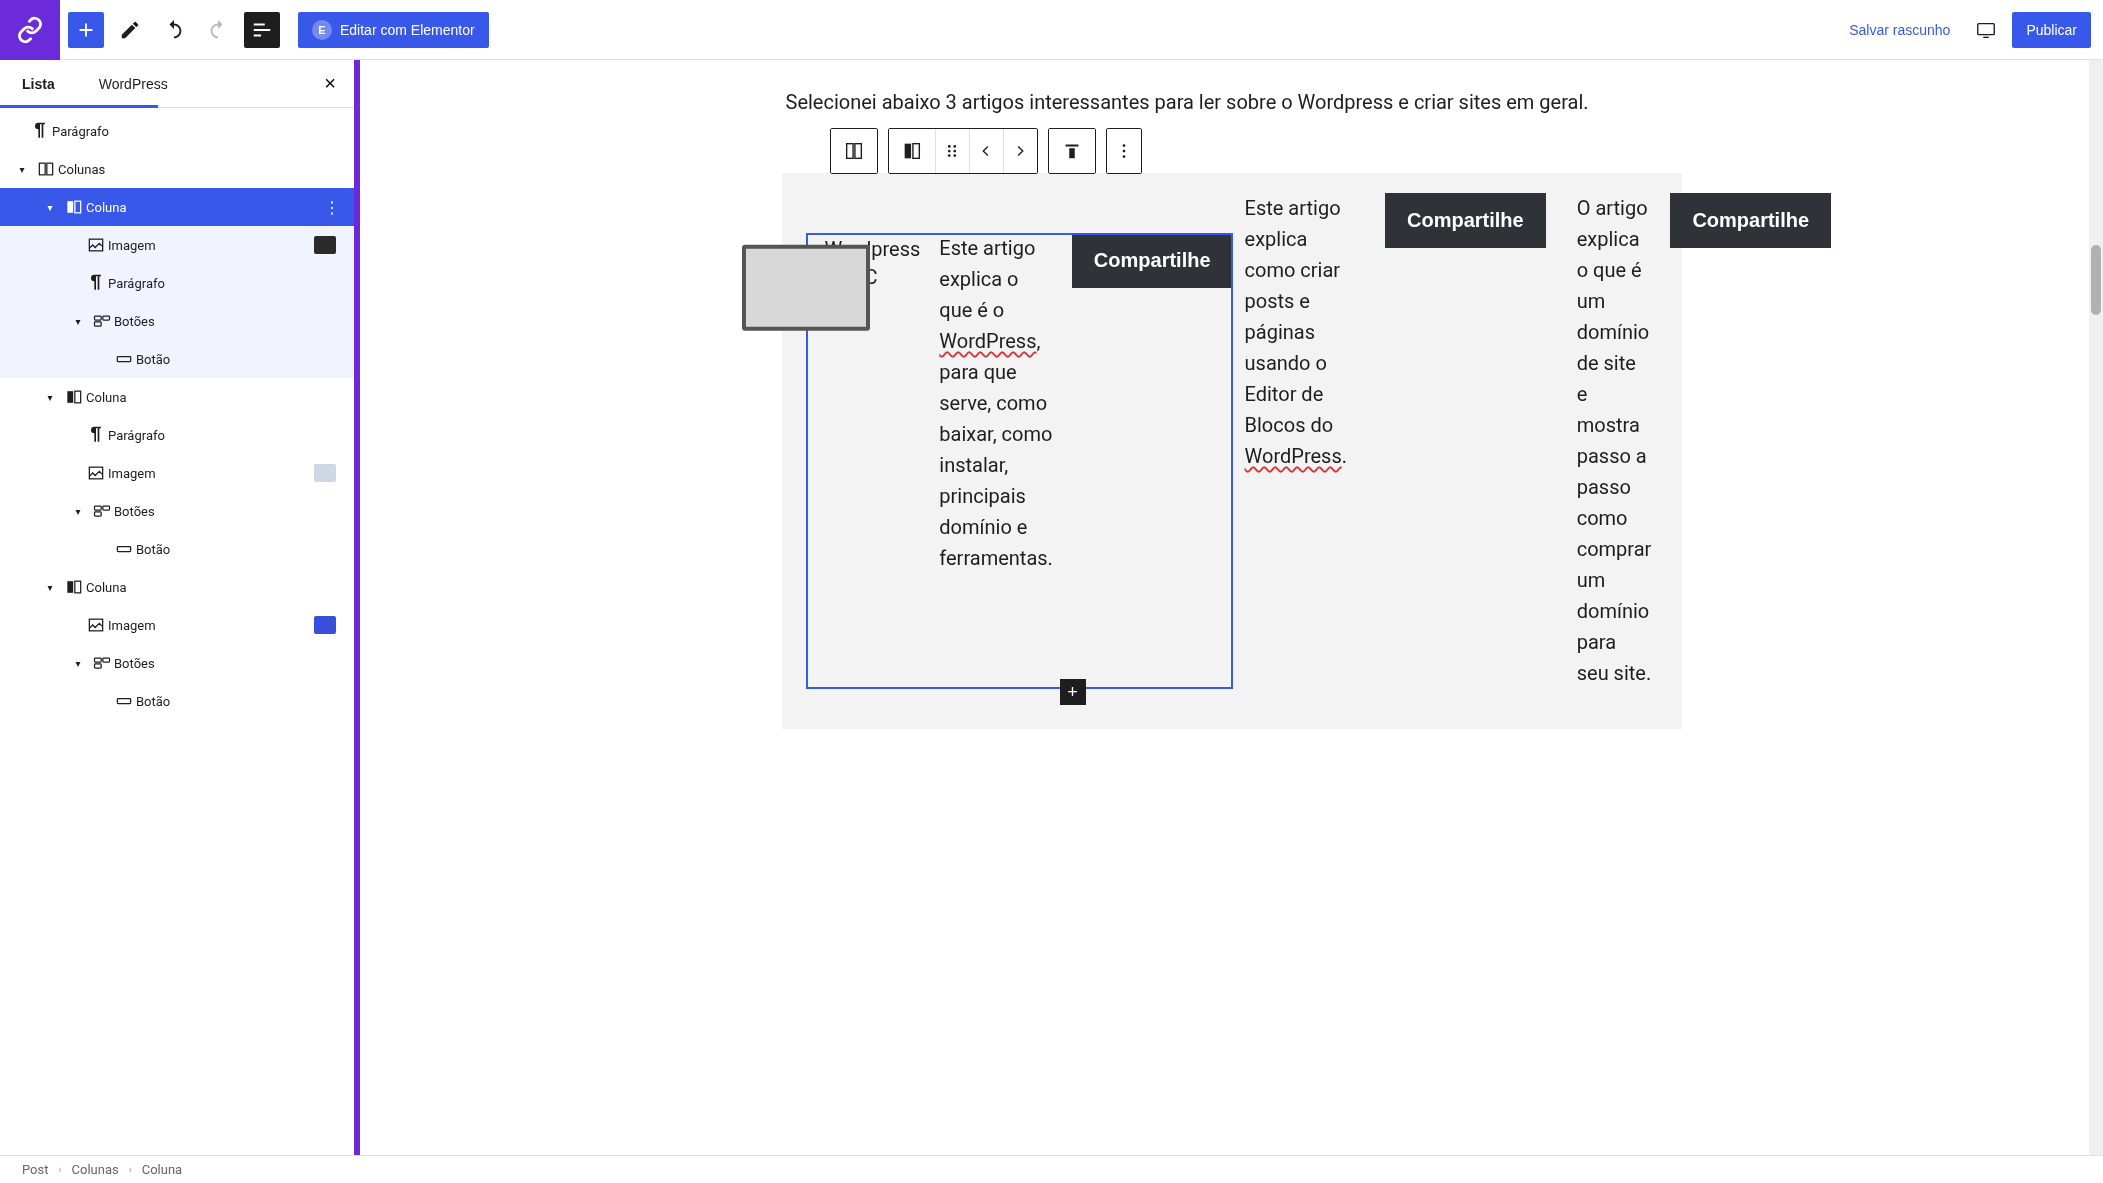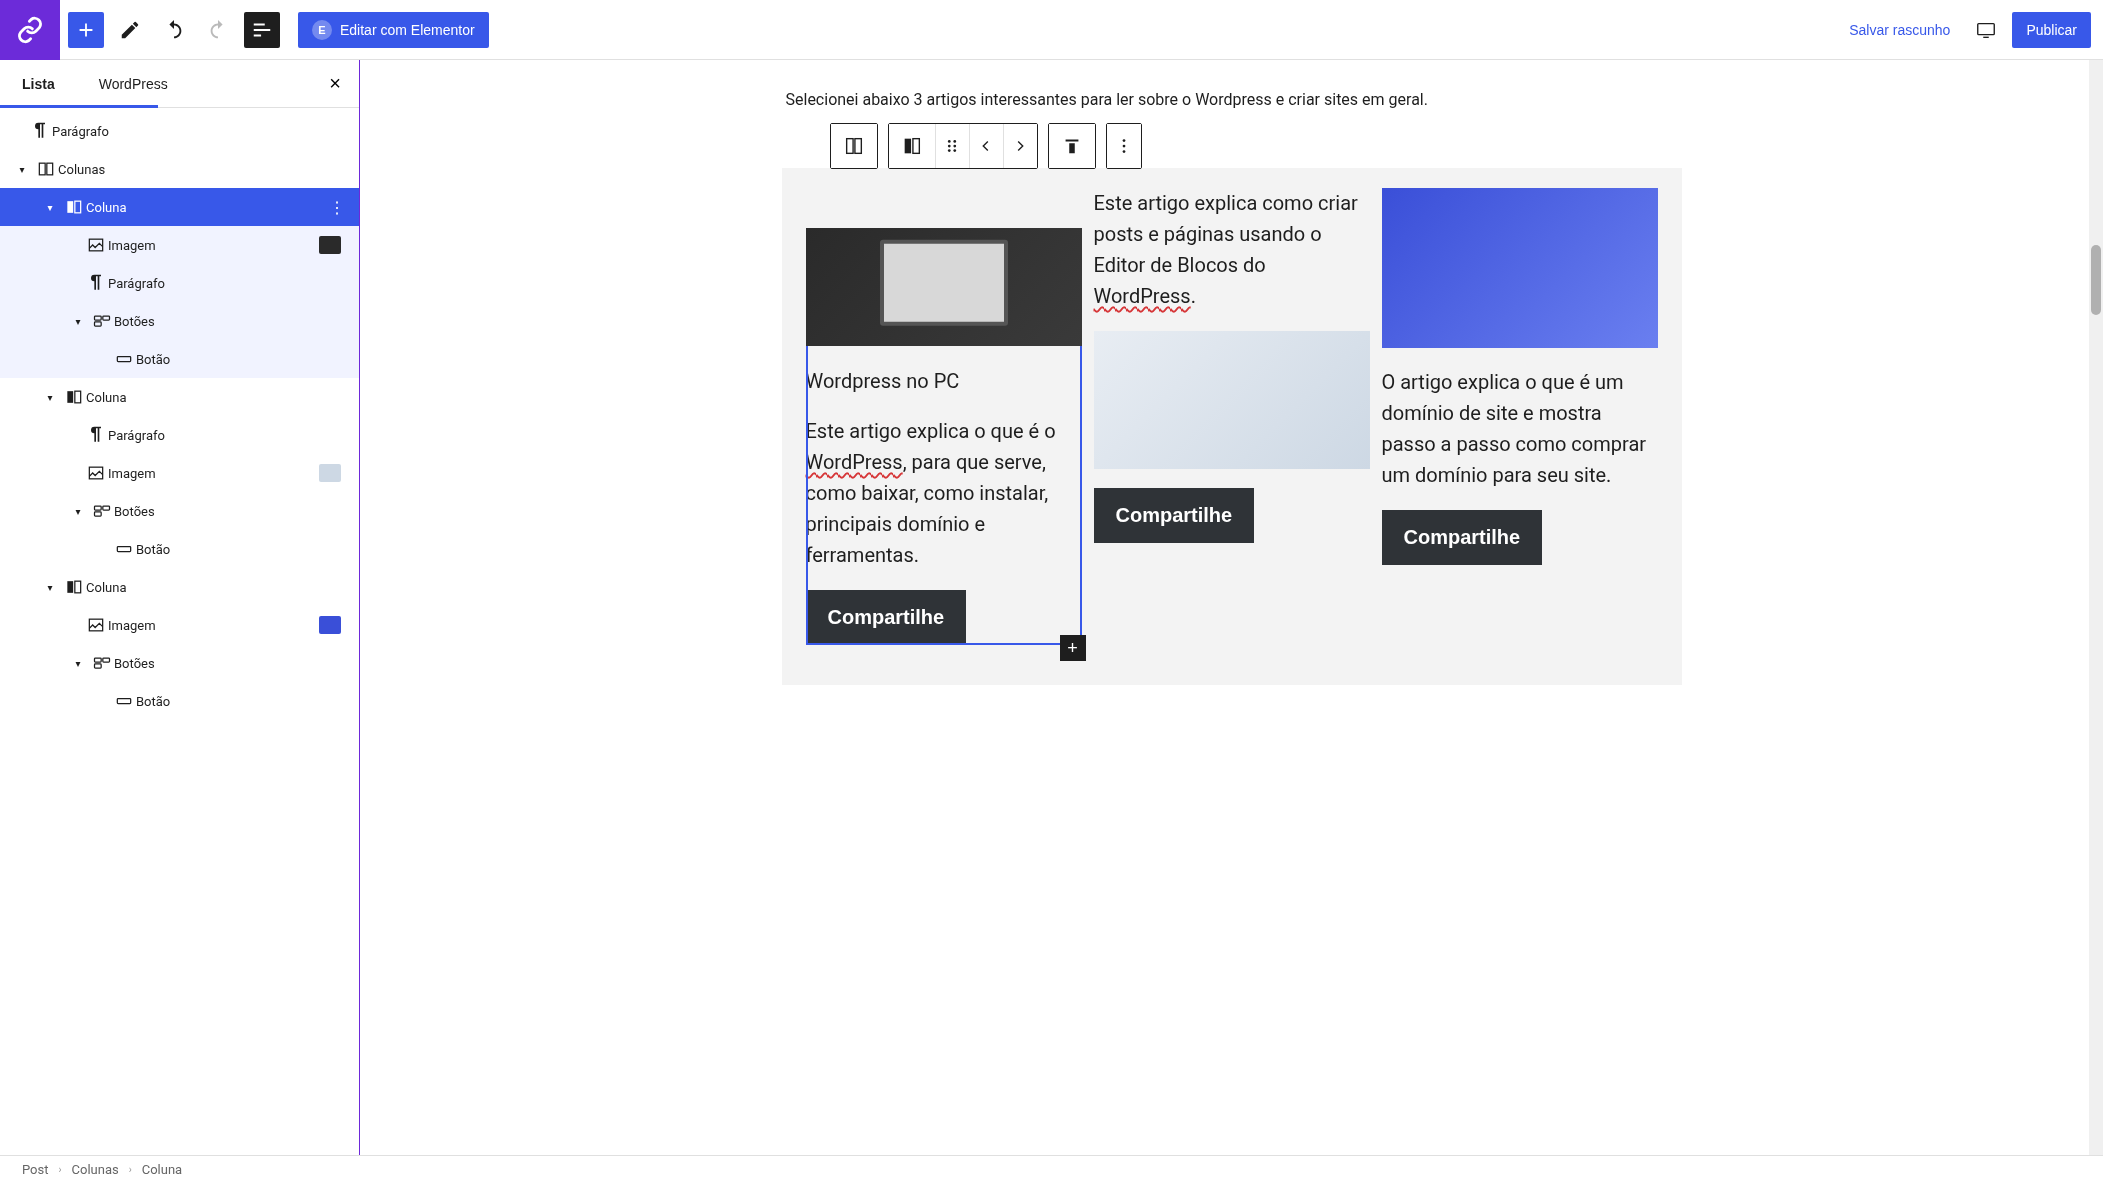--- a/index.html
+++ b/index.html
@@ -18,21 +18,21 @@
 .elementor-btn .circle { width: 20px; height: 20px; border-radius: 50%; background: rgba(255,255,255,0.3); display: flex; align-items: center; justify-content: center; font-size: 11px; font-weight: bold; }
 .spacer { flex: 1; }
 .save-draft { color: #3858e9; font-size: 14px; cursor: pointer; background: none; border: none; padding: 6px 10px; }
 .preview-btn { width: 36px; height: 36px; border: none; background: transparent; cursor: pointer; display: flex; align-items: center; justify-content: center; }
 .publish-btn { height: 36px; padding: 0 14px; background: #3858e9; color: #fff; border: none; border-radius: 2px; font-size: 14px; cursor: pointer; margin-right: 4px; }
 
 
 .main { flex: 1; display: flex; overflow: hidden; }
 
 
-.sidebar { width: 360px; border-right: 1px solid #6d28d9; display: flex; flex-direction: column; }
+.sidebar { width: 360px; border-right: 6px solid #6d28d9; display: flex; flex-direction: column; }
 .tabs { display: flex; align-items: center; border-bottom: 1px solid #e0e0e0; height: 48px; position: relative; }
 .tab { flex: 0 0 auto; padding: 14px 22px; font-size: 14px; cursor: pointer; color: #1e1e1e; border: none; background: none; }
 .tab.active { font-weight: 600; }
 .tab-underline { position: absolute; bottom: -1px; left: 0; width: 158px; height: 3px; background: #3858e9; }
 .close-tab { margin-left: auto; margin-right: 14px; cursor: pointer; font-size: 20px; background: none; border: none; padding: 4px; }
 
 .tree { flex: 1; overflow-y: auto; padding-top: 4px; }
 .tree-item { display: flex; align-items: center; height: 38px; cursor: pointer; position: relative; }
 .tree-item.selected { background: #3858e9; color: #fff; }
 .tree-item.child-sel { background: #f1f3ff; }
@@ -41,31 +41,31 @@
 .tree-icon svg { width: 20px; height: 20px; fill: currentColor; }
 .tree-label { font-size: 13px; }
 .tree-thumb { width: 22px; height: 18px; margin-left: auto; margin-right: 18px; border-radius: 2px; }
 .tree-more { margin-left: auto; margin-right: 14px; font-size: 16px; }
 
 
 .canvas-wrap { flex: 1; overflow: auto; position: relative; background: #fff; }
 .canvas-scroll { position: absolute; right: 0; top: 0; bottom: 0; width: 14px; background: #f0f0f0; }
 .canvas-scroll-thumb { position: absolute; right: 2px; top: 185px; width: 10px; height: 70px; background: #b0b0b0; border-radius: 5px; }
 .canvas { max-width: 900px; margin: 0 auto; padding: 30px 0 50px; }
-.intro { font-size: 16px; color: #1e1e1e; margin-bottom: 14px; padding: 0 4px; }
+.intro { font-size: 20px; color: #1e1e1e; margin-bottom: 14px; padding: 0 4px; }
 
 .block-toolbar { display: flex; gap: 10px; margin-left: 48px; margin-bottom: -1px; position: relative; z-index: 2; }
 .bt-group { background: #fff; border: 1px solid #1e1e1e; display: flex; border-radius: 2px; }
 .bt-btn { width: 46px; height: 44px; display: flex; align-items: center; justify-content: center; border: none; background: #fff; cursor: pointer; }
 .bt-btn + .bt-btn { border-left: 1px solid #e0e0e0; }
 .bt-btn svg { width: 22px; height: 22px; fill: #1e1e1e; }
 .bt-btn.narrow { width: 34px; }
 
 .columns-block { background: #f3f3f3; padding: 20px 24px 40px; display: flex; gap: 12px; position: relative; }
-.col { flex: 1; display: flex; flex-direction: column; gap: 19px; }
+.col { flex: 1; display: flex; flex-direction: row; gap: 19px; }
 .col-selected { outline: 2px solid #3858e9; outline-offset: -2px; margin-top: 40px; }
 .col h3 { font-size: 20px; font-weight: 400; margin: 2px 0; line-height: 1.4; }
 .col p { font-size: 20px; line-height: 1.55; }
 .img-ph { width: 100%; background: #333; display: flex; align-items: center; justify-content: center; color: #fff; font-size: 11px; }
 .img1 { height: 118px; background: linear-gradient(135deg,#2a2a2a 0%,#3a3a3a 100%); position: relative; }
 .img1::after { content: ""; position: absolute; left: 50%; top: 50%; transform: translate(-50%,-55%); width: 120px; height: 78px; background: #d8d8d8; border: 4px solid #555; border-radius: 3px; }
 .img2 { height: 138px; background: linear-gradient(135deg,#e8edf3 0%,#cdd8e4 100%); }
 .img3 { height: 160px; background: linear-gradient(135deg,#3a4fd8 0%,#6a7ff0 100%); }
 .share-btn { background: #2f3337; color: #fff; border: none; padding: 16px 22px; font-size: 20px; font-weight: 600; cursor: pointer; align-self: flex-start; }
 .squig { text-decoration: underline wavy #d63638; text-underline-offset: 3px; }

